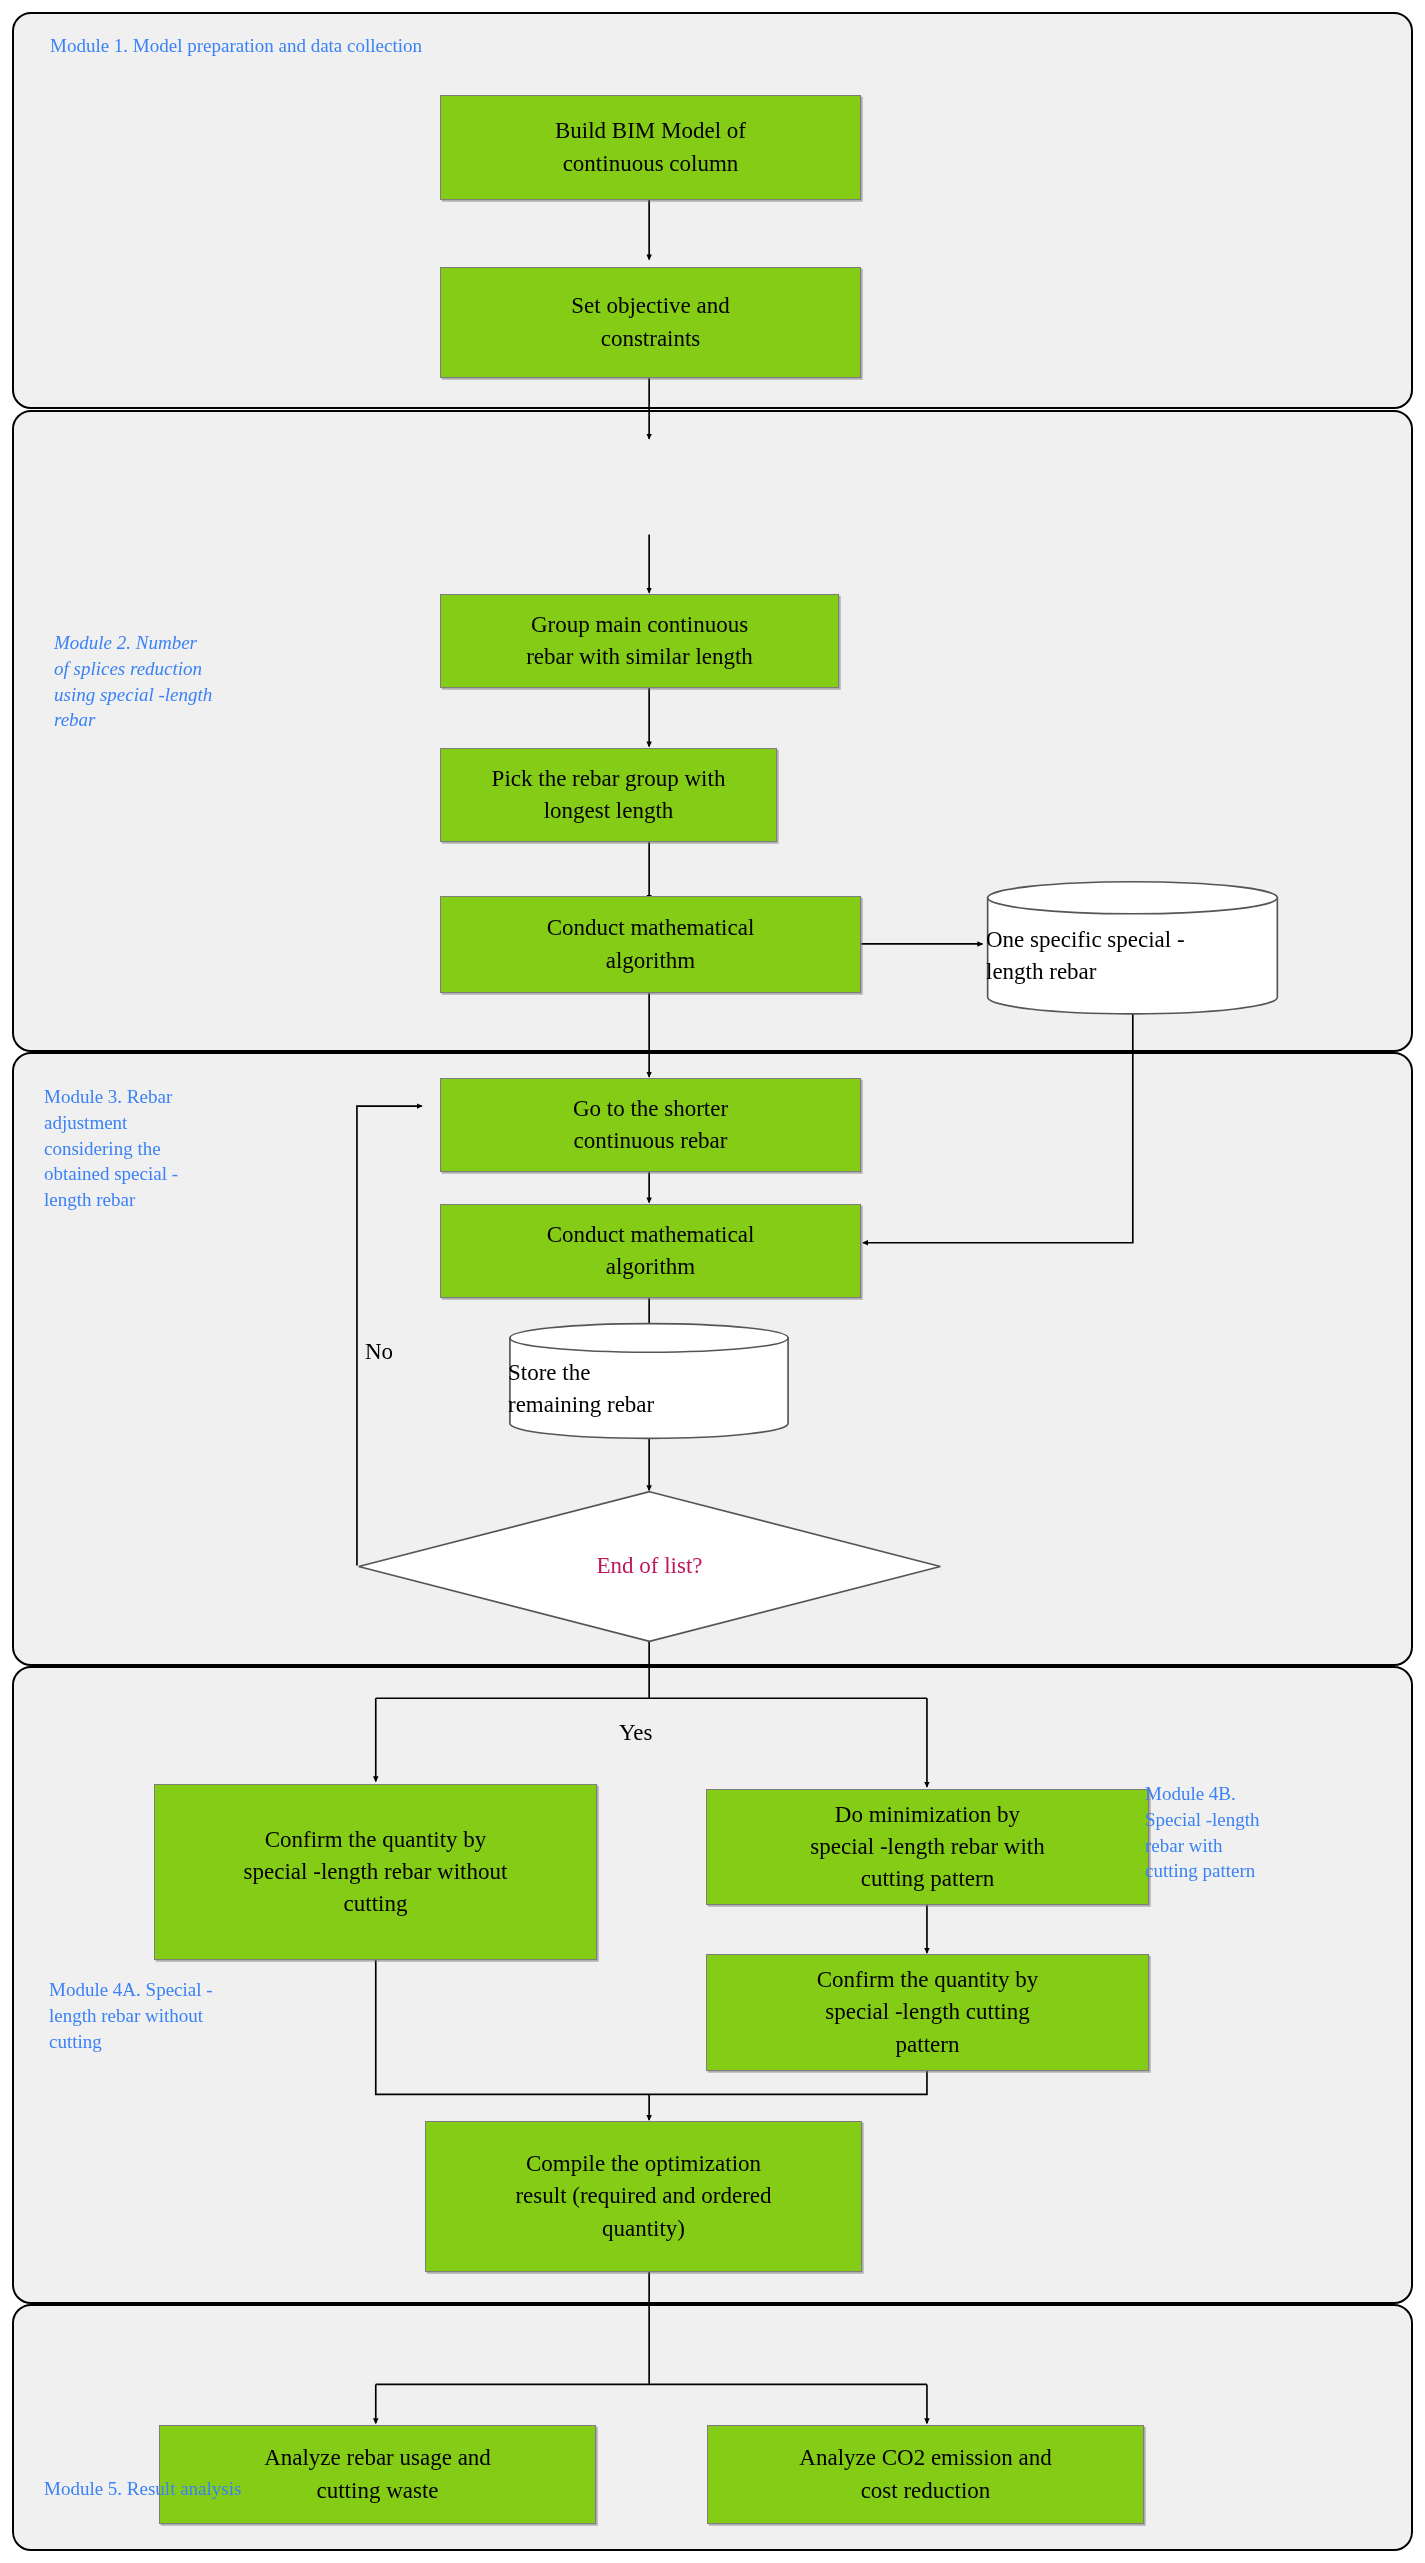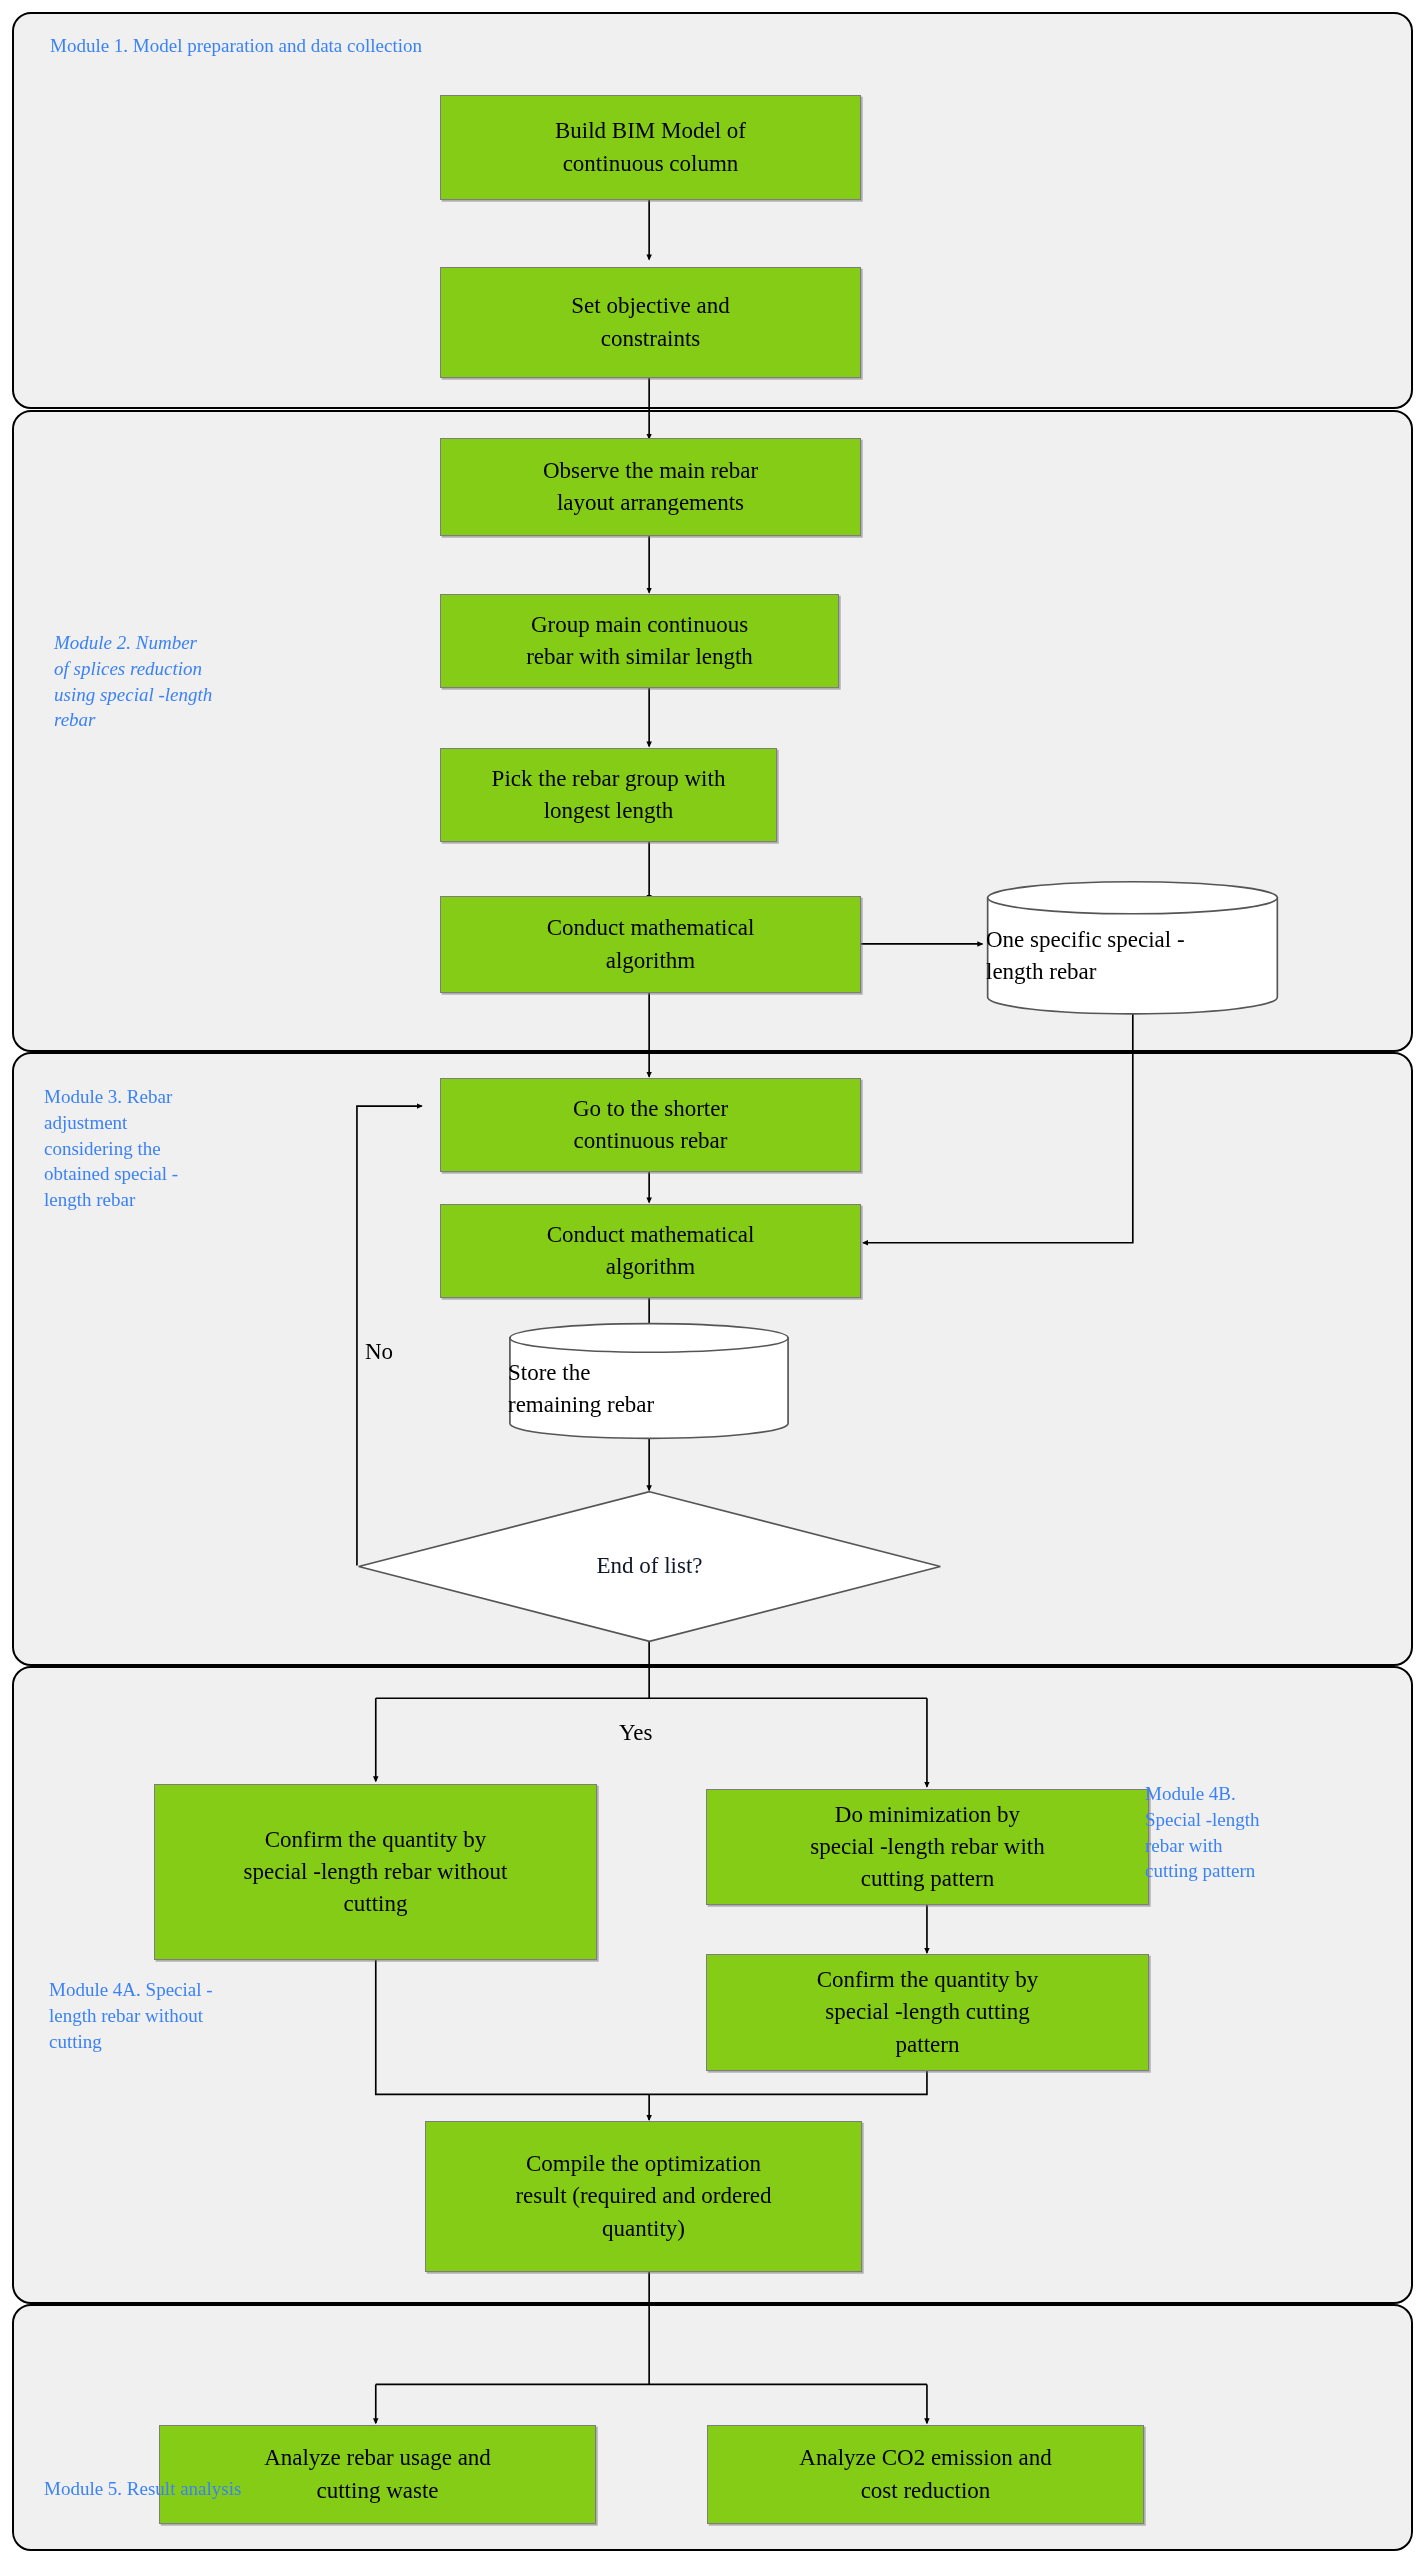--- a/index.html
+++ b/index.html
@@ -84,21 +84,21 @@
     position: absolute;
     left: 0;
     top: 0;
   }
   .diamond .dia-text {
     position: absolute;
     left: 0;
     right: 0;
     text-align: center;
     font-size: 23px;
-    color: #0f172a;
+    color: #be185d;
     z-index: 2;
   }
   
   .edge-label {
     position: absolute;
     font-size: 23px;
     color: #000000;
     z-index: 6;
     text-align: center;
   }
@@ -205,24 +205,20 @@
   <div class="node-box" style="left:440px; top:95px; width:421px; height:105px;">
     <span class="node-text">Build BIM Model of
 continuous column</span>
   </div>
 
   <div class="node-box" style="left:440px; top:267px; width:421px; height:111px;">
     <span class="node-text">Set objective and
 constraints</span>
   </div>
 
-  <div class="node-box" style="left:440px; top:438px; width:421px; height:98px;">
-    <span class="node-text">Observe the main rebar
-layout arrangements</span>
-  </div>
 
   <div class="node-box" style="left:440px; top:594px; width:399px; height:94px;">
     <span class="node-text">Group main continuous
 rebar with similar length</span>
   </div>
 
   <div class="node-box" style="left:440px; top:748px; width:337px; height:94px;">
     <span class="node-text">Pick the rebar group with
 longest length</span>
   </div>

